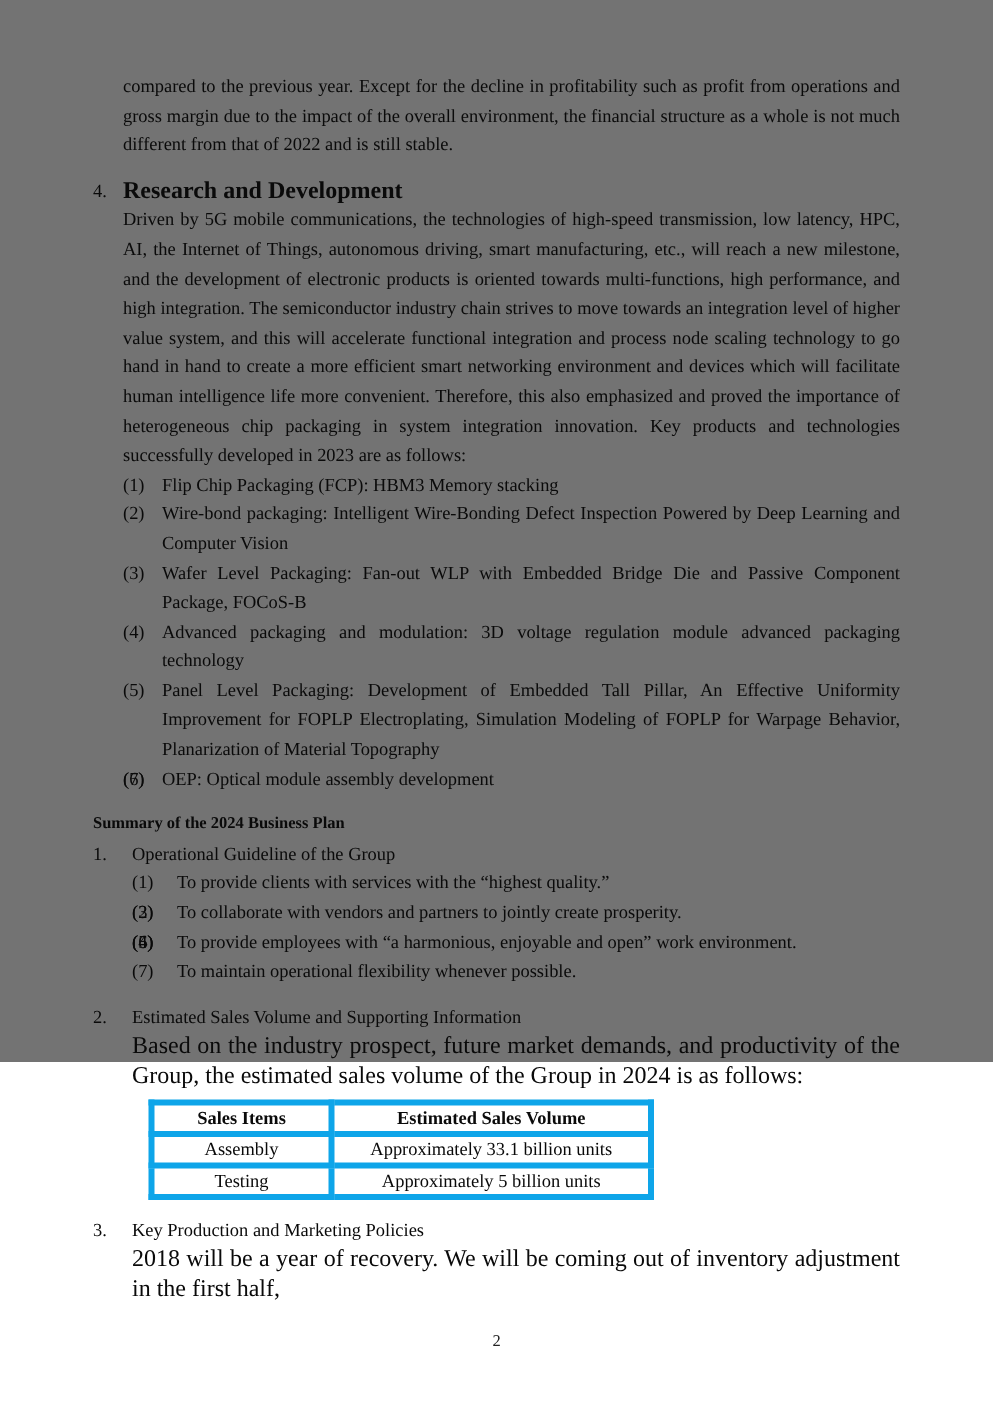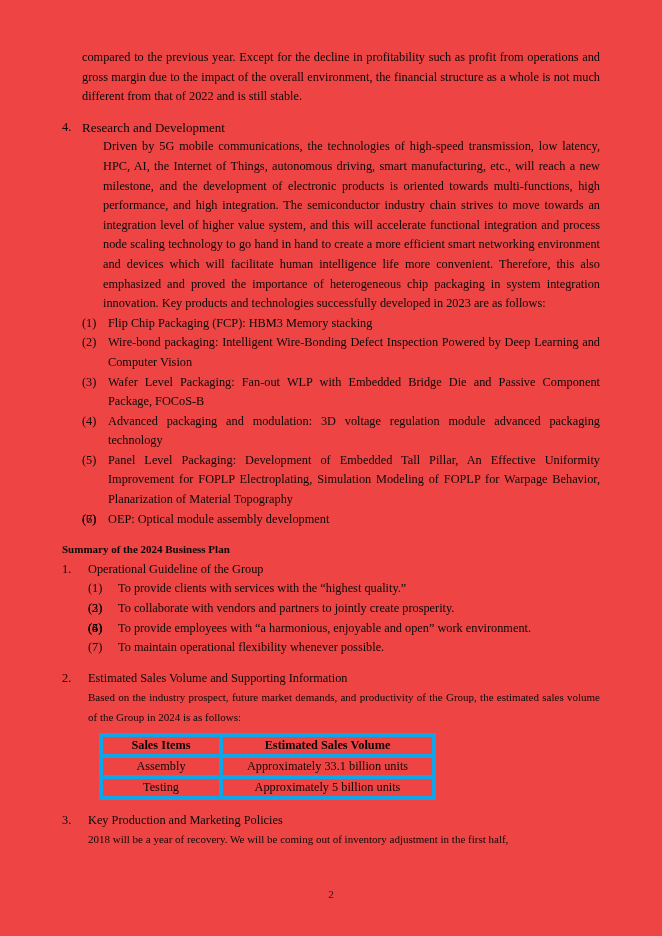--- a/index.html
+++ b/index.html
@@ -12,22 +12,22 @@
     height: 936px;
     position: relative;
     font-family: "Liberation Serif", "DejaVu Serif", serif;
     color: #0a0a0a;
     overflow: hidden;
   }
   .page {
     position: absolute;
     left: 0; top: 0;
     width: 662px;
-    height: 936px;
-    background: #ef4444;
+    height: 708px;
+    background: #737373;
   }
   .content {
     position: absolute;
     left: 62px;
     top: 48px;
     width: 538px;
   }
   .para {
     font-size: 12.3px;
     line-height: 19.6px;
@@ -47,28 +47,28 @@
     padding-left: 20px;
   }
   .sec-num {
     position: absolute;
     left: 0;
     top: 0;
     font-size: 12.3px;
     line-height: 19.6px;
   }
   .sec-title {
-    font-size: 13px;
-    line-height: 19.6px;
+    font-size: 16px;
+    line-height: 19.6px;
+    font-weight: bold;
   }
   .sec-body {
     font-size: 12.3px;
     line-height: 19.6px;
     text-align: justify;
-    margin-left: 21px;
   }
 
   
   .plist {
     margin: 0;
     padding: 0;
     list-style: none;
   }
   .plist li {
     position: relative;
@@ -117,21 +117,21 @@
     padding-left: 30px;
     font-size: 12.3px;
     line-height: 19.6px;
   }
   .sublist li .mark {
     position: absolute;
     left: 0;
     top: 0;
   }
   .sec2-body {
-    font-size: 11px;
+    font-size: 16px;
     line-height: 19.6px;
     text-align: justify;
   }
 
   
   .tbl-wrap {
     margin-top: 5px;
     padding-left: 37px;
   }
   table.sales {

